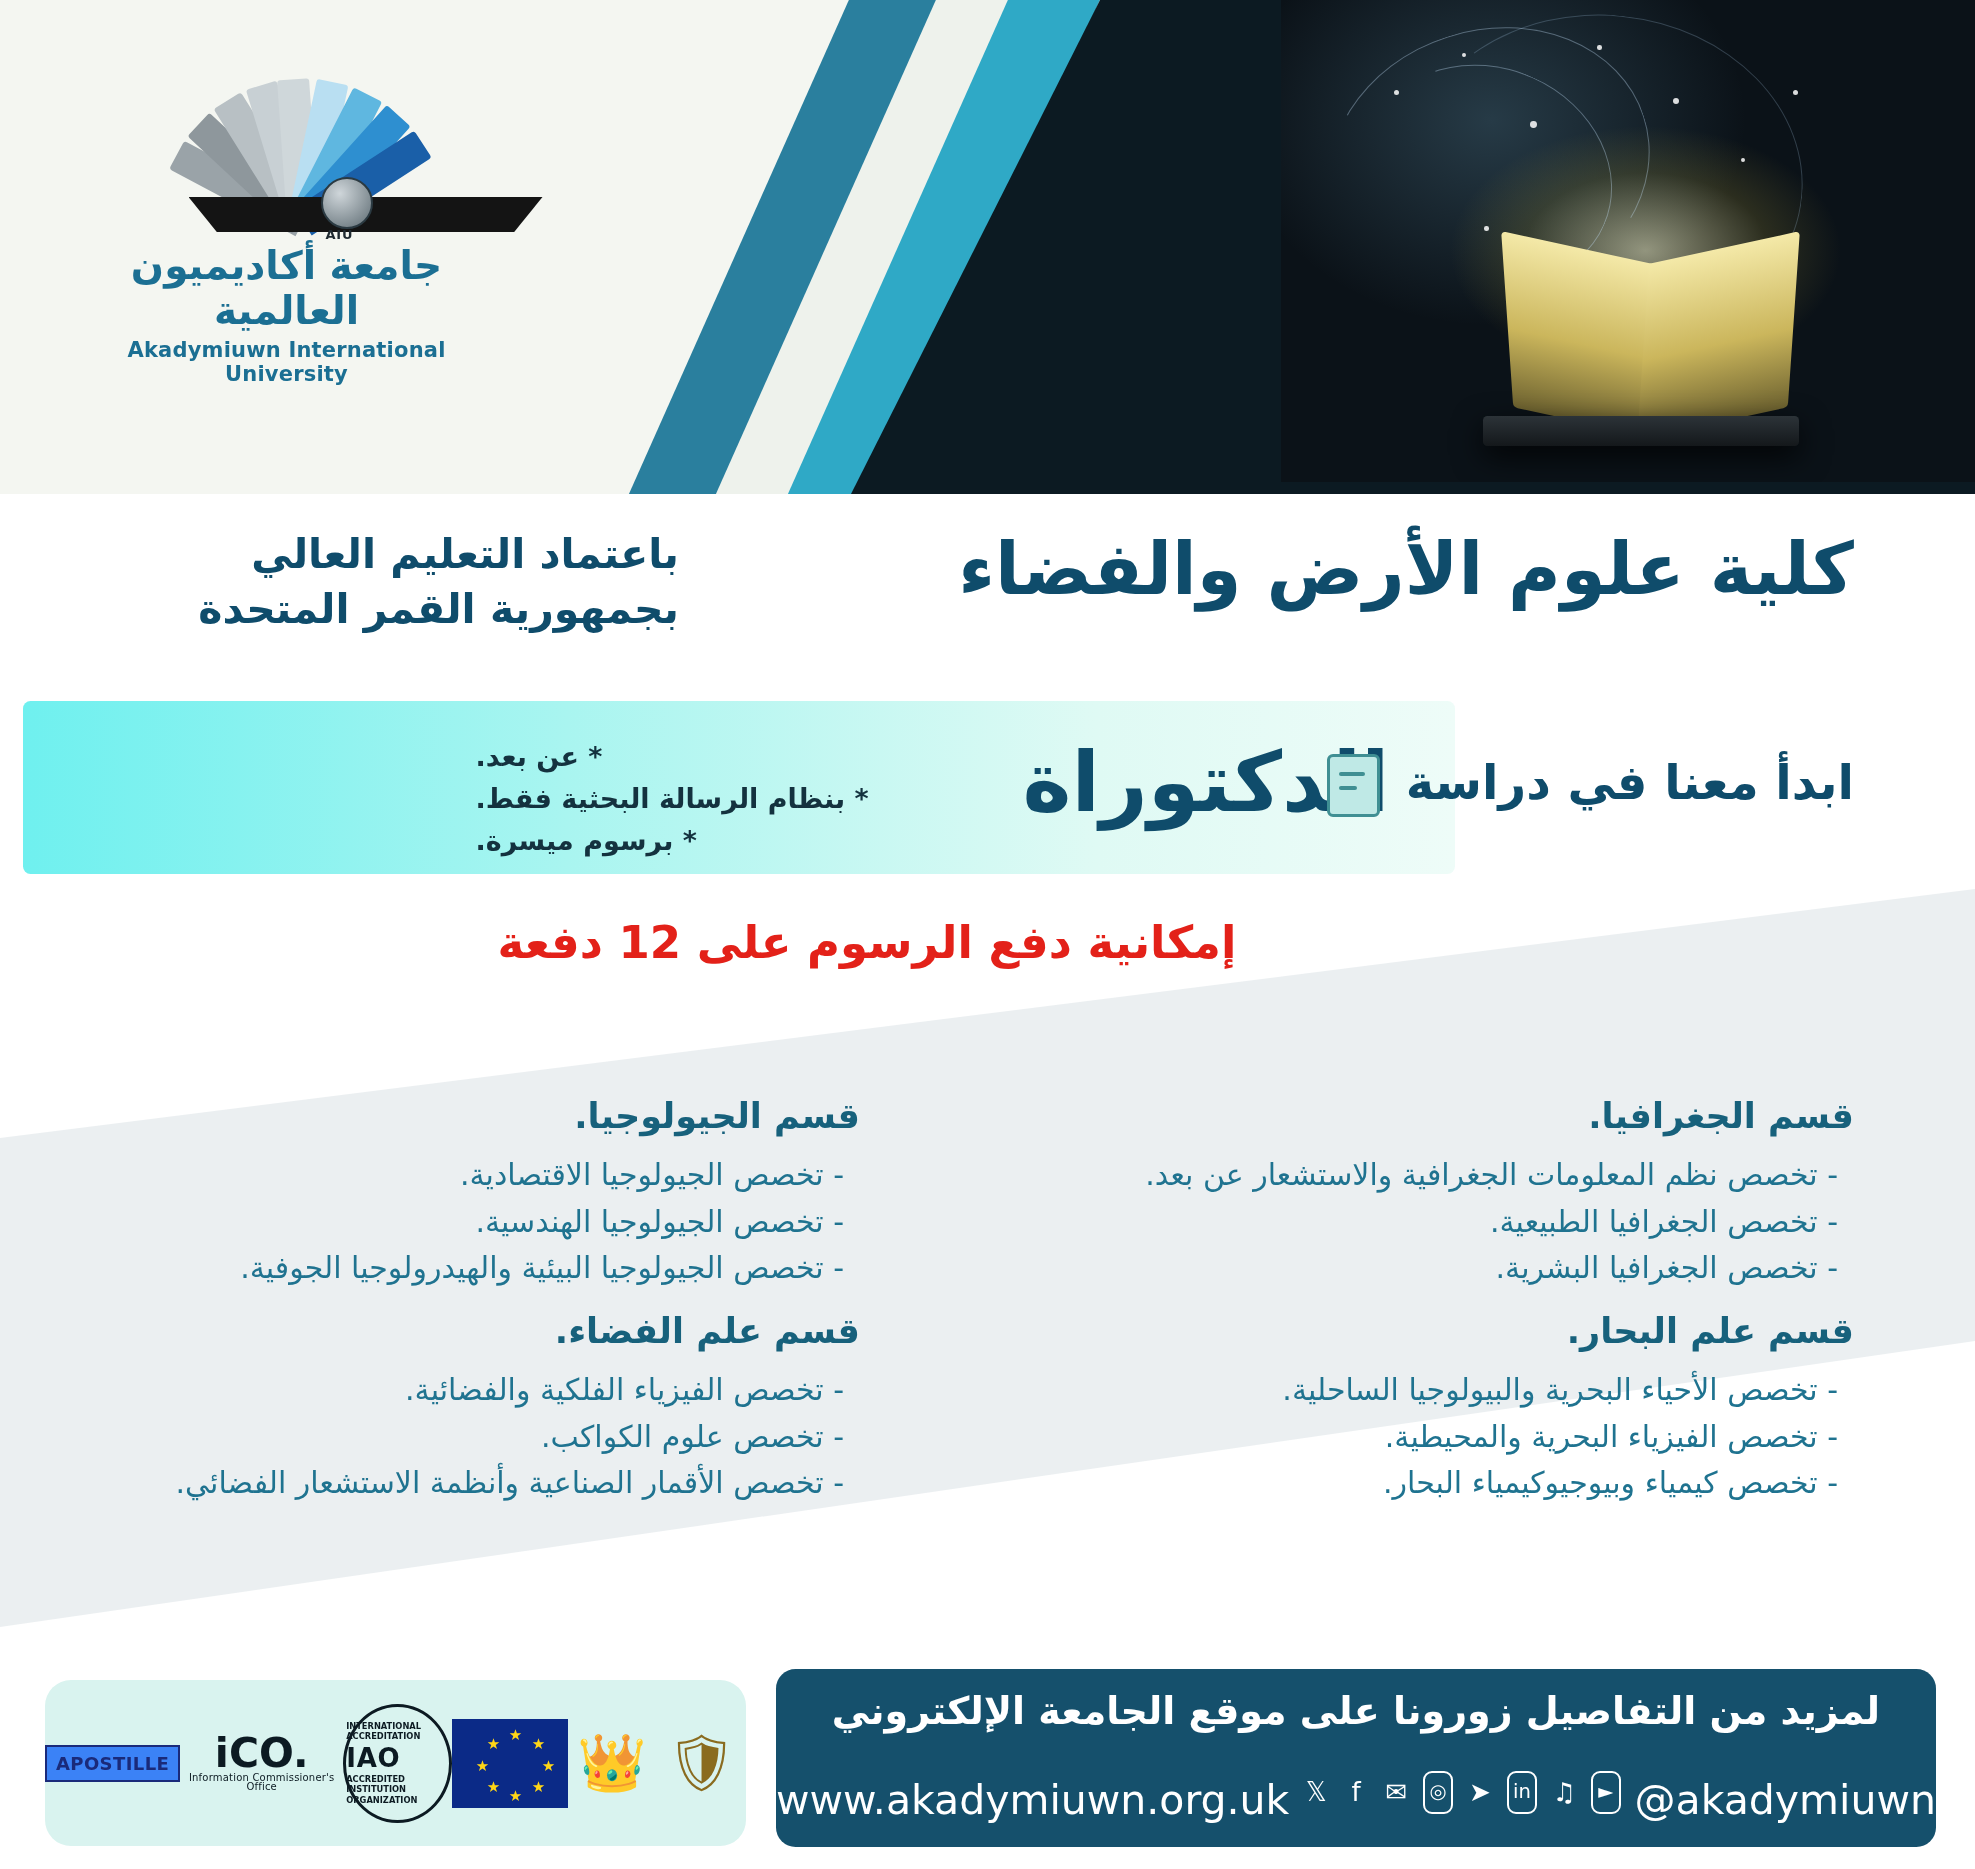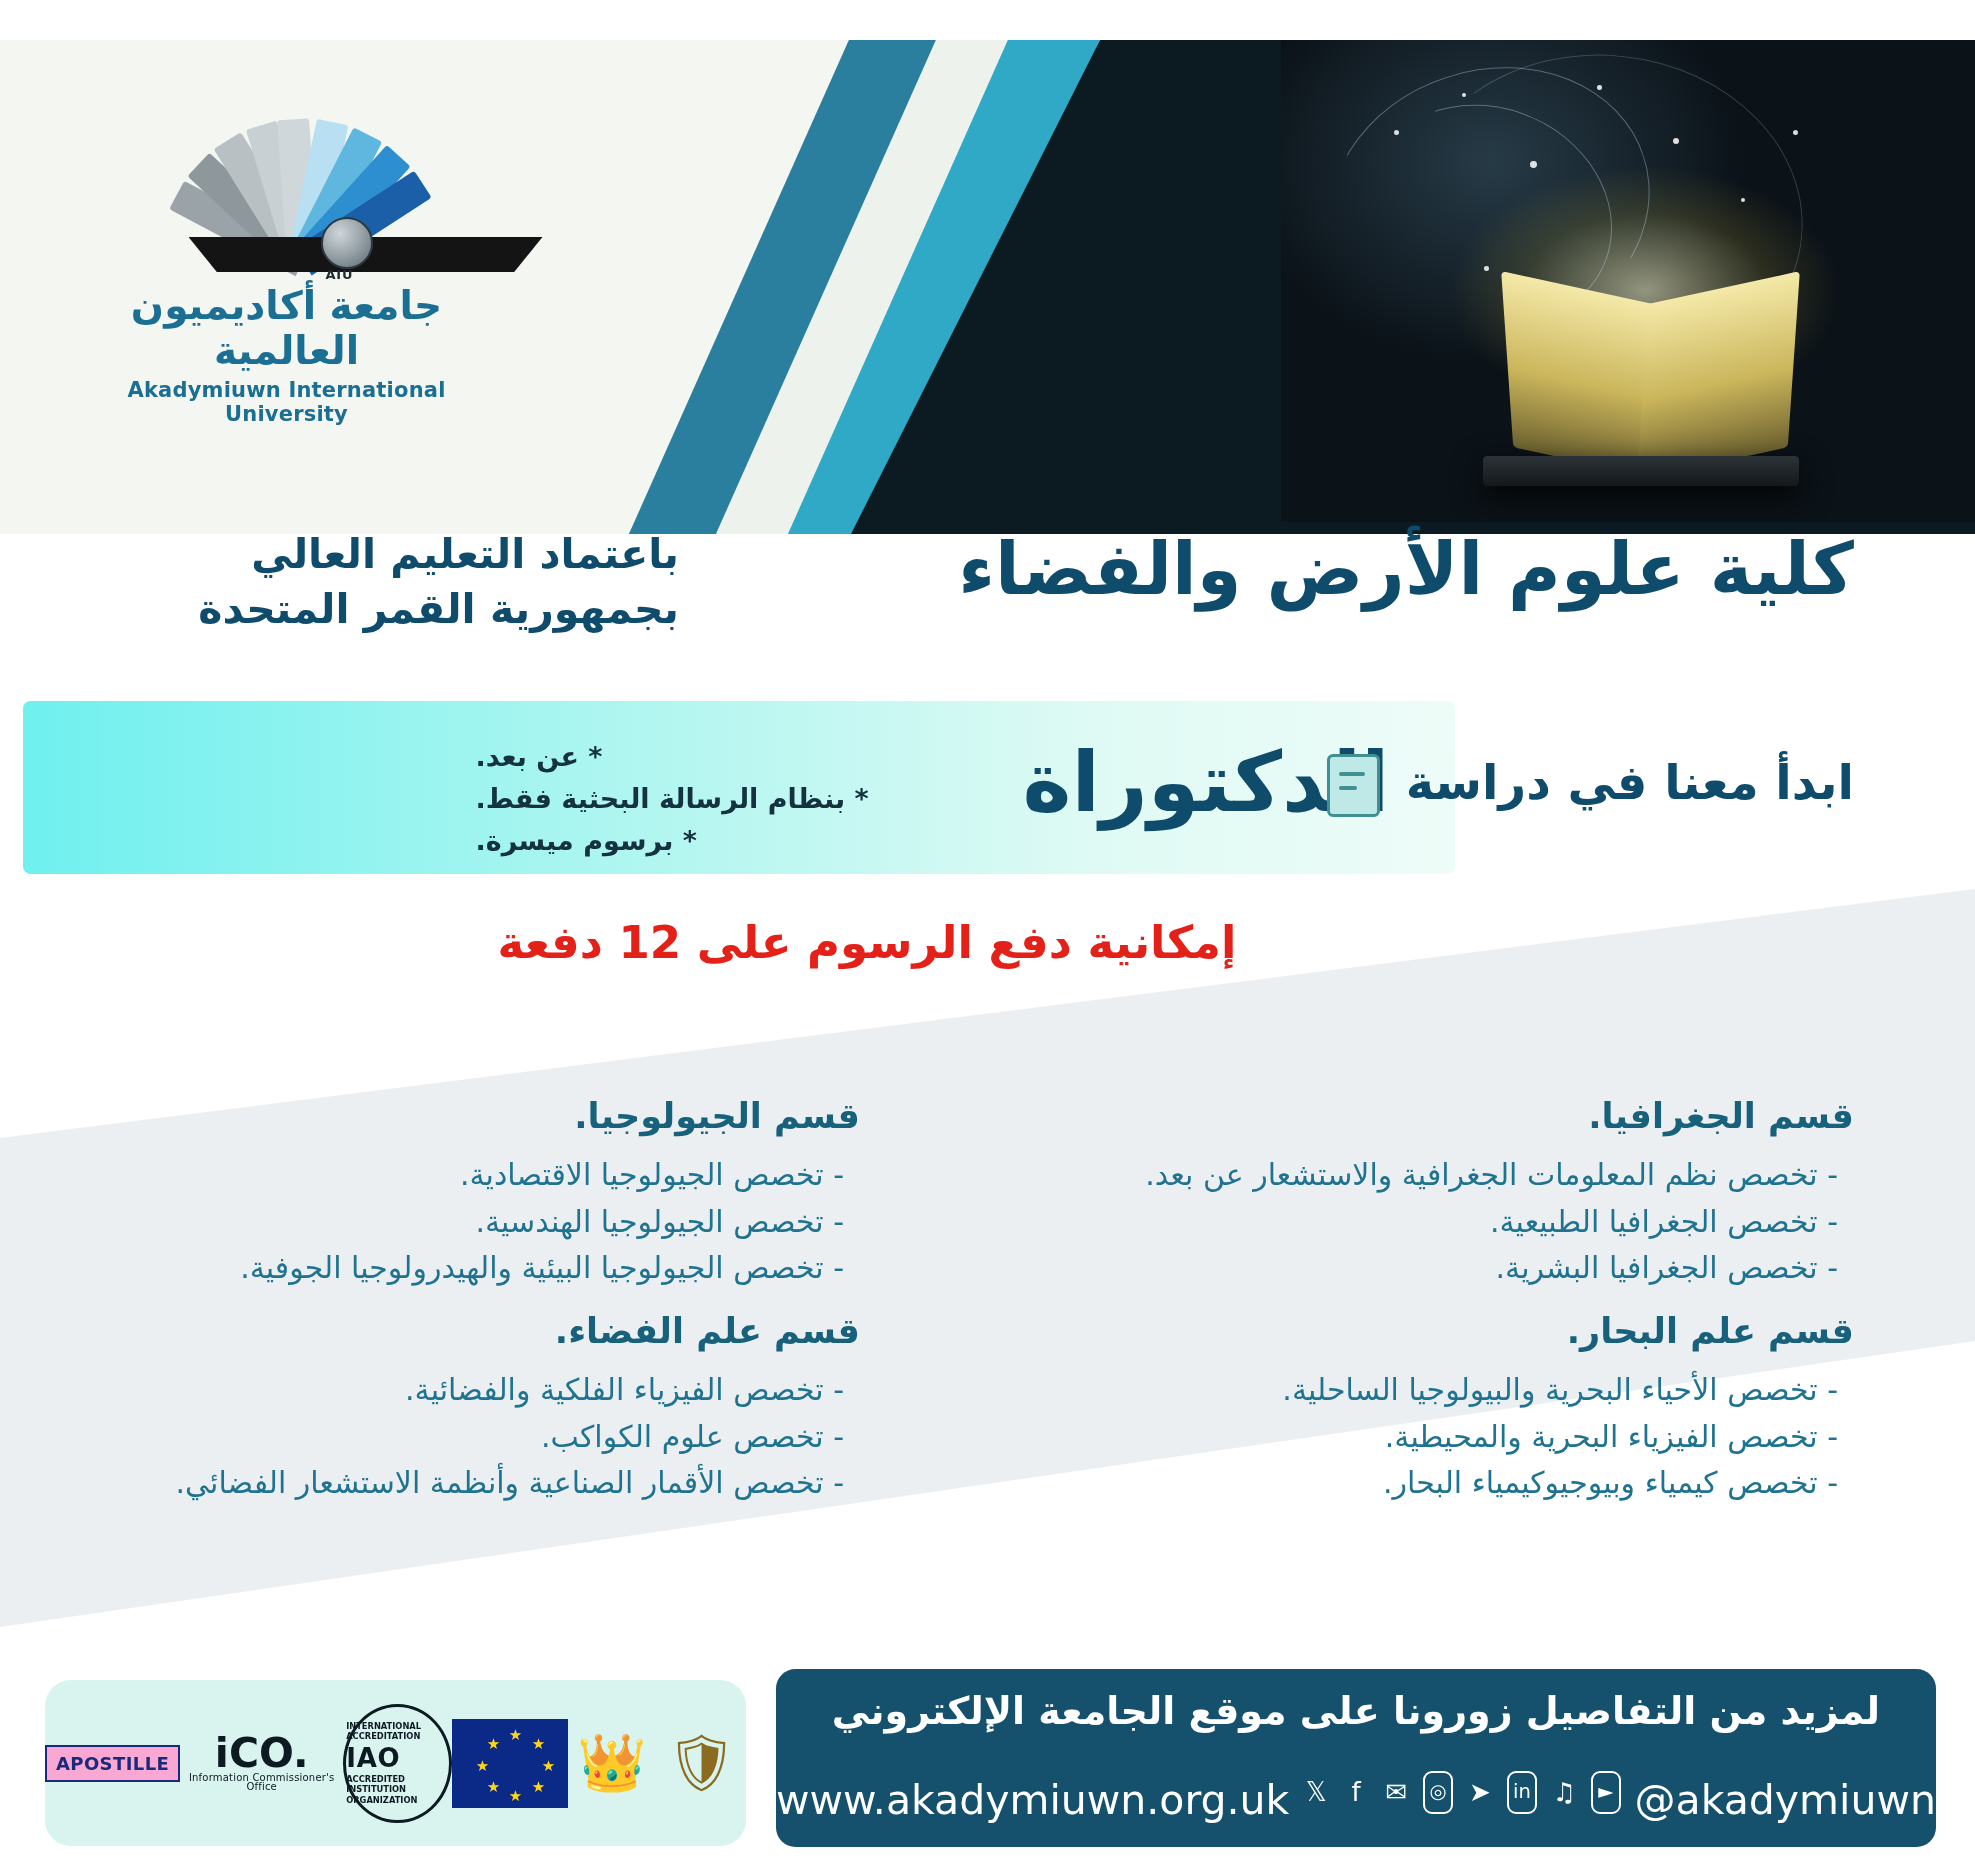--- a/index.html
+++ b/index.html
@@ -17,21 +17,20 @@
   }
 
   
   .header {
     position: absolute;
     left: 0; top: 0;
     width: 1975px;
     height: 494px;
     overflow: hidden;
     background: #e5e5e5;
-    margin-top: 40px;
   }
   .hdr-cream {
     position: absolute;
     left: 0; top: 0;
     width: 942px; height: 494px;
     background: #f4f6f1;
   }
   
   .stripe {
     position: absolute;
@@ -336,21 +335,21 @@
     background: #d9f3ef;
     border-radius: 26px;
     display: flex;
     align-items: center;
     justify-content: space-evenly;
     direction: ltr;
   }
   .badge { text-align: center; }
   .b-apostille {
     border: 2.3px solid #1a2a7a;
-    background: #f9a8d4;
+    background: #3b82f6;
     color: #1a2a7a;
     font-weight: bold;
     font-size: 18px;
     padding: 6px 9px;
     letter-spacing: 0.4px;
   }
   .b-ico {
     color: #0c1a22;
     font-weight: bold;
     font-size: 41px;

